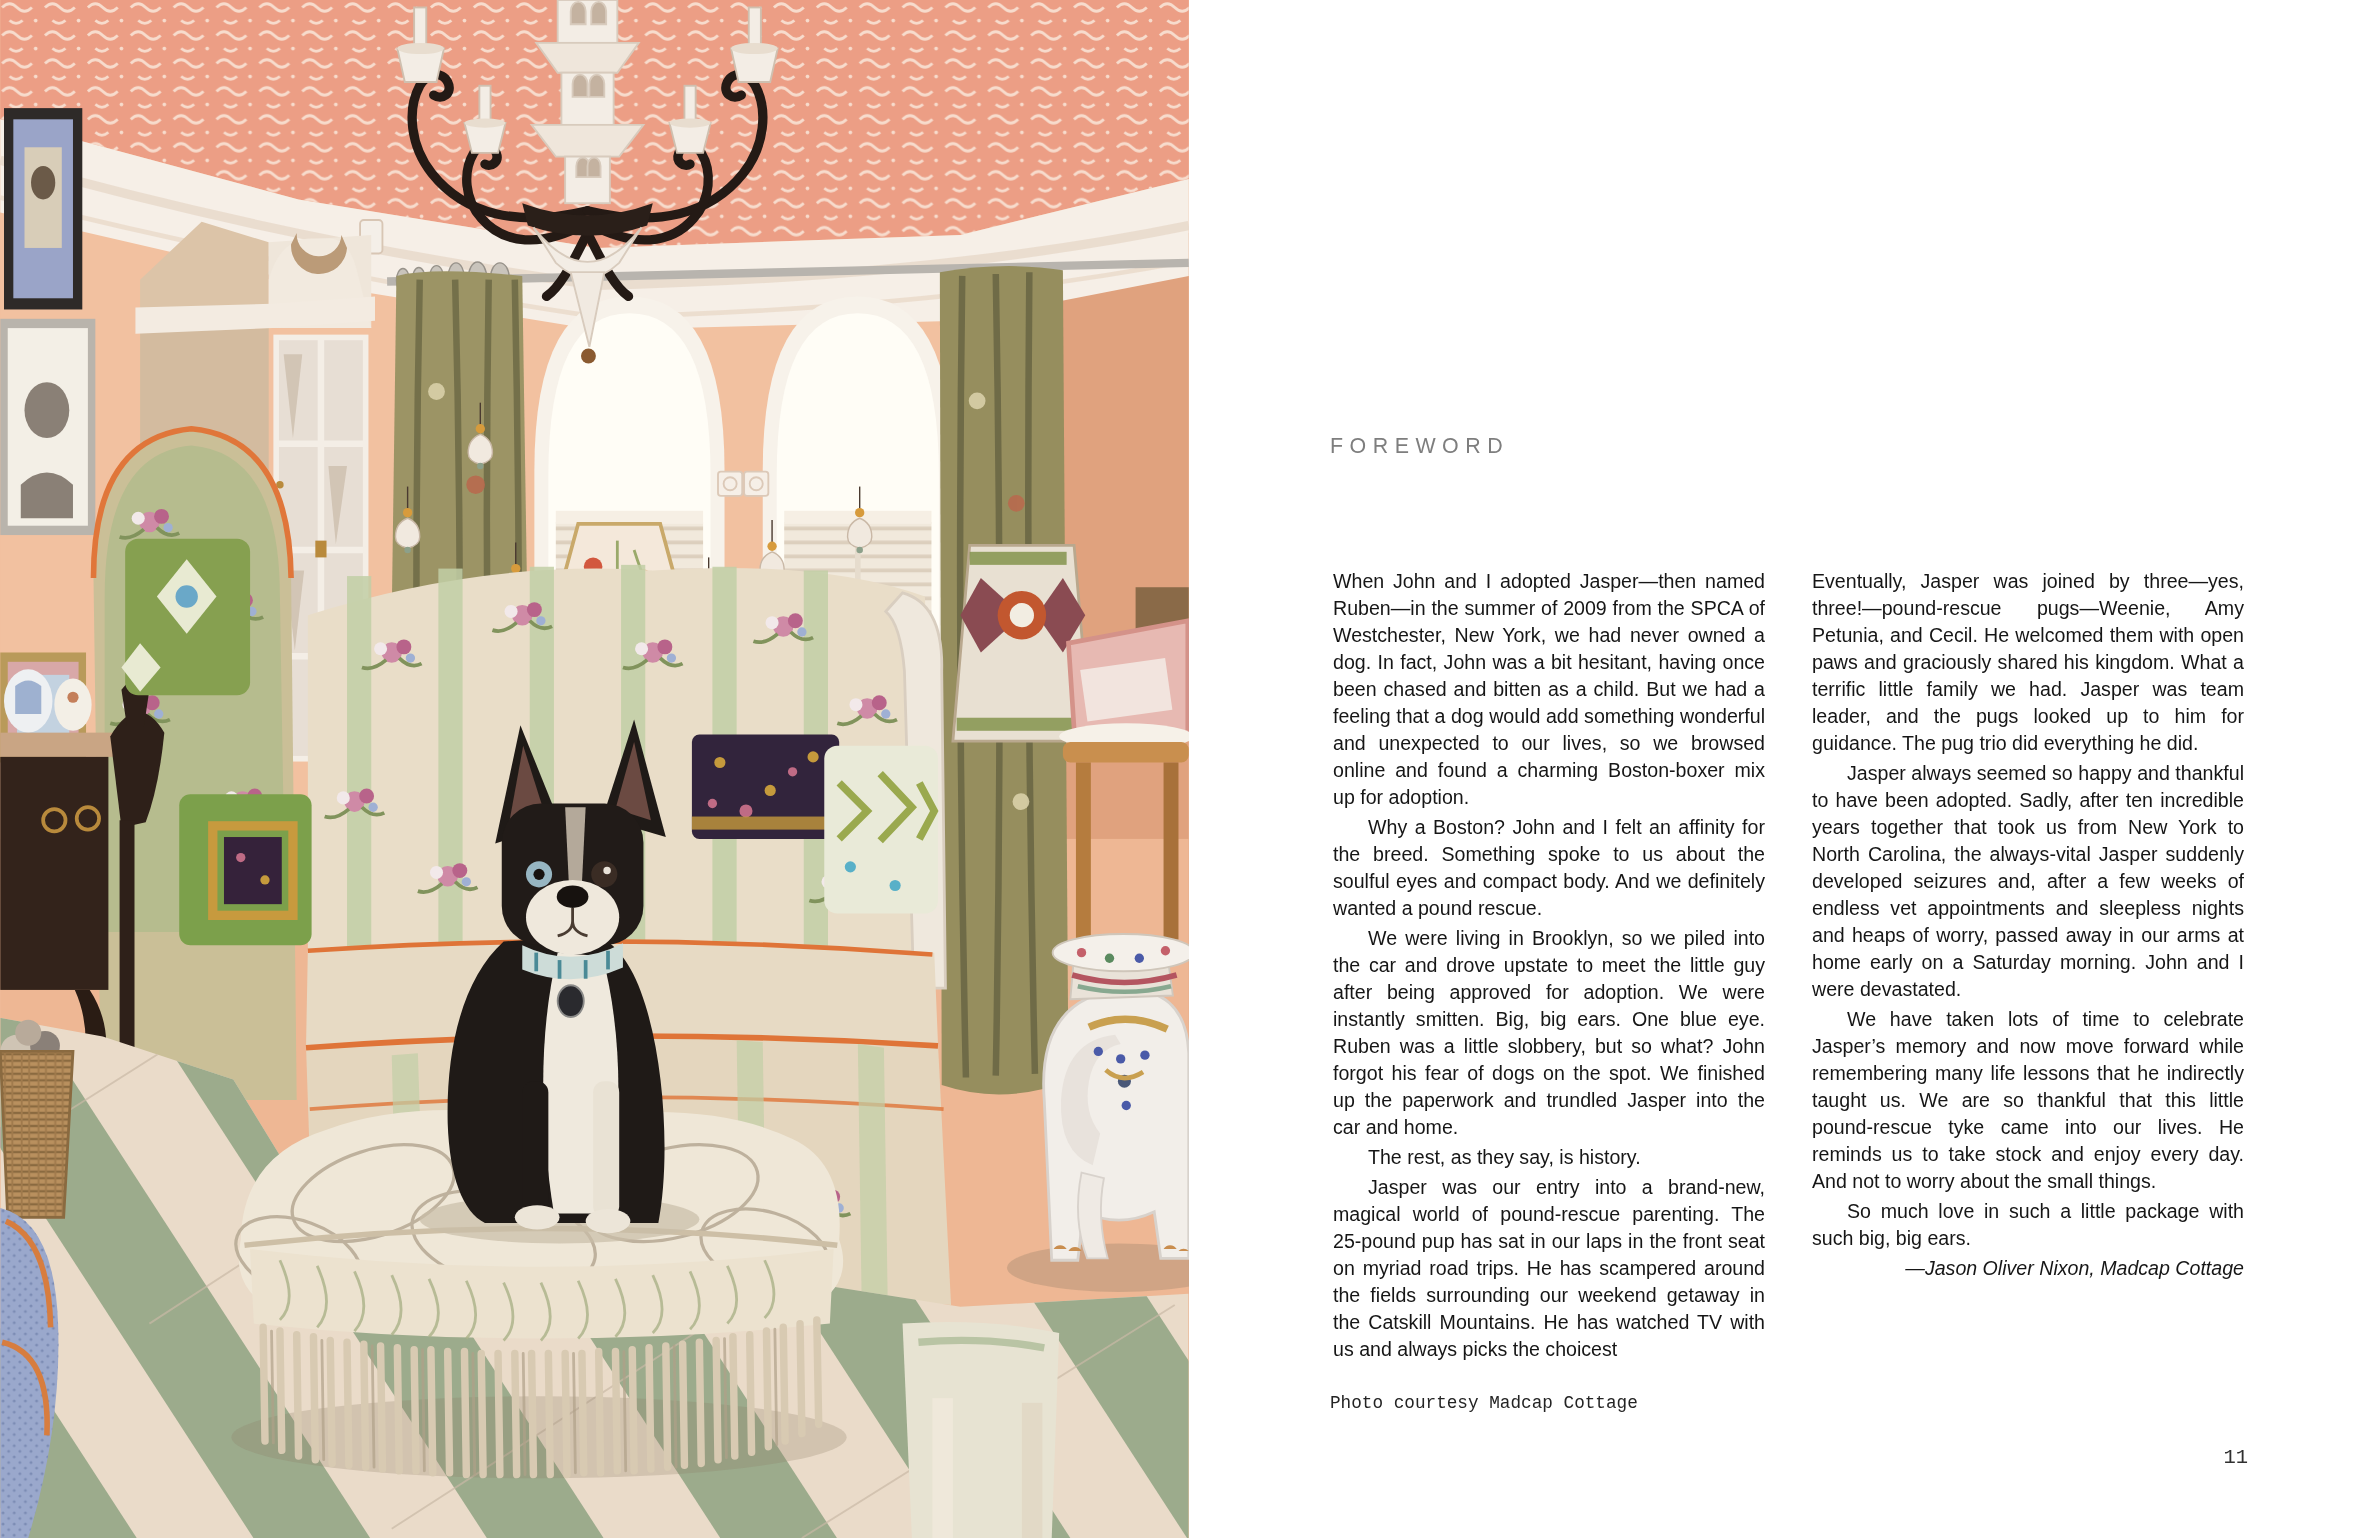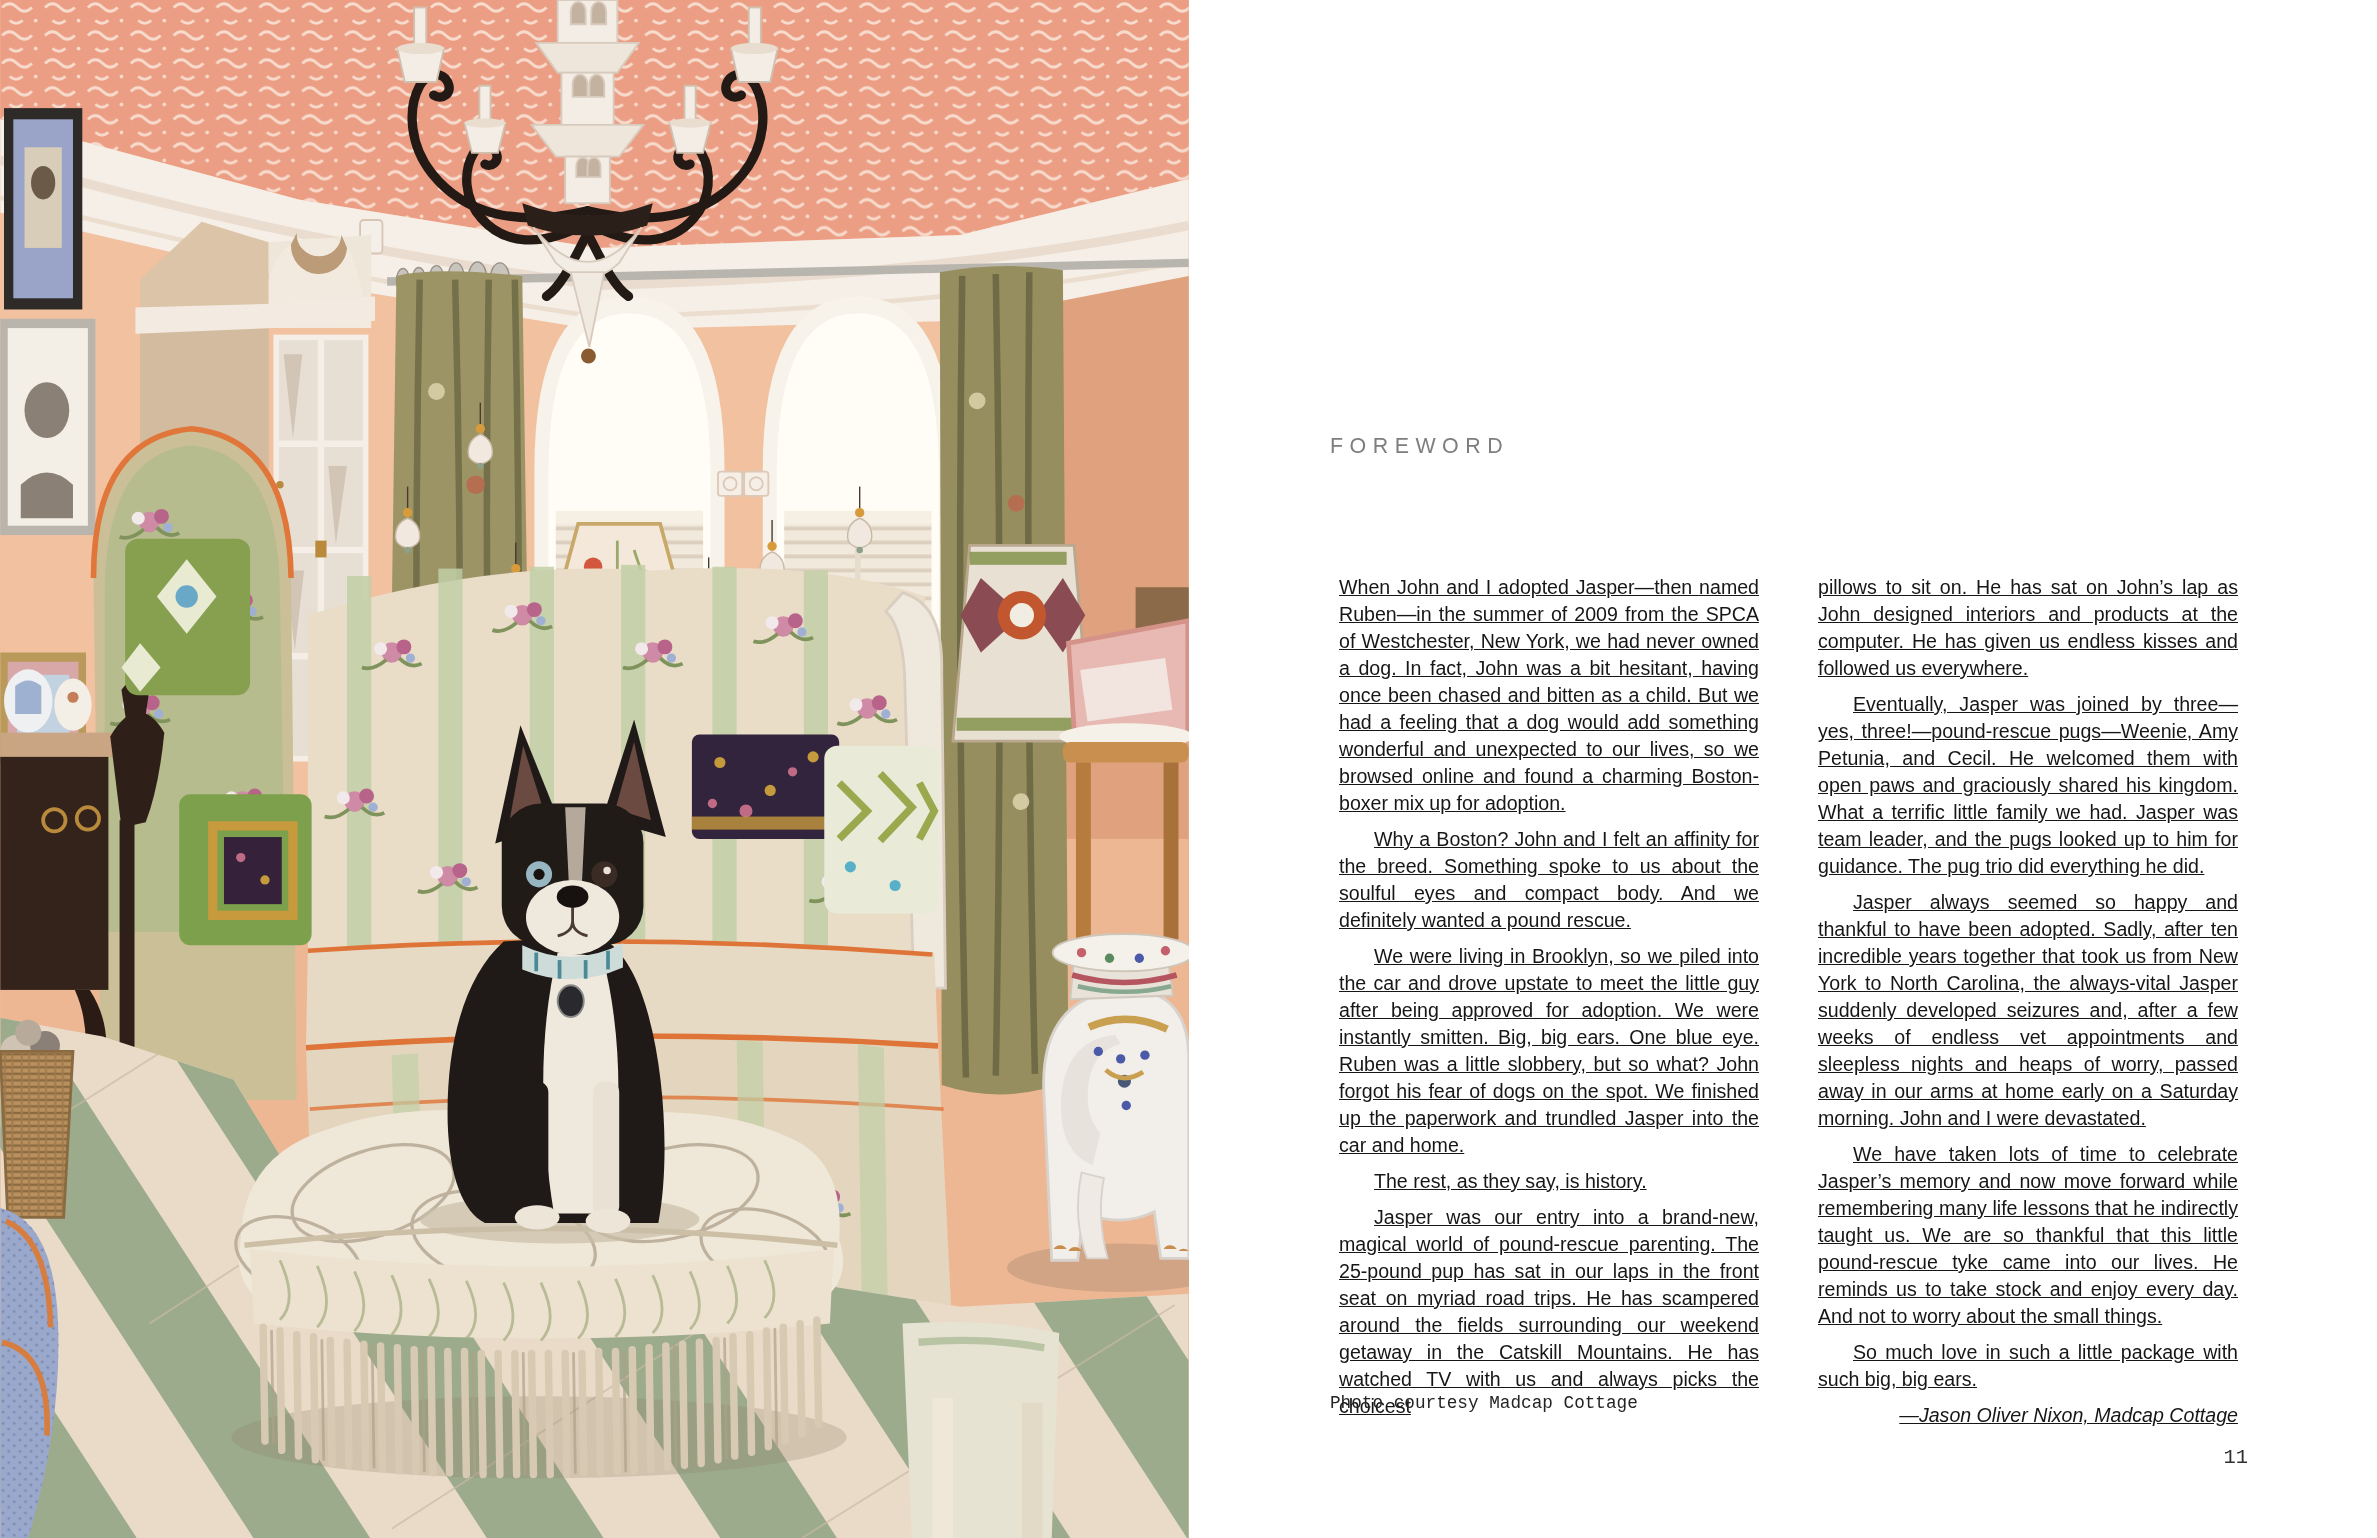--- a/index.html
+++ b/index.html
@@ -5,21 +5,21 @@
   html,body{margin:0;padding:0;width:2377px;height:1538px;overflow:hidden;background:#ffffff;}
   body{position:relative;font-family:"Liberation Sans","DejaVu Sans",sans-serif;}
   .photo-wrap{position:absolute;left:0;top:0;width:1189px;height:1538px;overflow:hidden;background:#f2c1a0;}
   .photo-wrap svg{display:block;width:1189px;height:1538px;}
   .text-page{position:absolute;left:1189px;top:0;width:1107px;height:1538px;background:#ffffff;}
   .kicker{position:absolute;left:141px;top:434px;font-size:21.4px;letter-spacing:6.5px;color:#7e7e7e;}
   .title{position:absolute;left:137px;top:470px;font-family:"Liberation Serif","DejaVu Serif",serif;
          font-size:50px;letter-spacing:1.9px;color:#141414;font-weight:400;}
   .cols{position:absolute;left:141px;top:565px;width:917px;display:flex;gap:41px;}
   .col{width:438px;font-size:19.6px;line-height:27px;text-align:justify;color:#161616;}
-  .col p{margin:9px;text-decoration:underline;}
+  .col p{margin:3px;}
   .col p + p{text-indent:35px;}
   .sig{margin-top:28px;text-align:right;font-style:italic;text-indent:0;}
   .credit{position:absolute;left:141px;top:1393px;font-family:Liberation Mono, monospace;
           font-size:17.7px;color:#242424;}
   .pageno{position:absolute;left:1003px;top:1430px;width:56px;text-align:right;
           font-family:Liberation Mono, monospace;font-size:20.5px;color:#303030;margin-top:16px;}
 </style>
 </head>
 <body>
 
@@ -576,21 +576,20 @@
 
   <div class="cols">
     <div class="col">
       <p>When John and I adopted Jasper—then named Ruben—in the summer of 2009 from the SPCA of Westchester, New York, we had never owned a dog. In fact, John was a bit hesitant, having once been chased and bitten as a child. But we had a feeling that a dog would add something wonderful and unexpected to our lives, so we browsed online and found a charming Boston-boxer mix up for adoption.</p>
       <p>Why a Boston? John and I felt an affinity for the breed. Something spoke to us about the soulful eyes and compact body. And we definitely wanted a pound rescue.</p>
       <p>We were living in Brooklyn, so we piled into the car and drove upstate to meet the little guy after being approved for adoption. We were instantly smitten. Big, big ears. One blue eye. Ruben was a little slobbery, but so what? John forgot his fear of dogs on the spot. We finished up the paperwork and trundled Jasper into the car and home.</p>
       <p>The rest, as they say, is history.</p>
       <p>Jasper was our entry into a brand-new, magical world of pound-rescue parenting. The 25-pound pup has sat in our laps in the front seat on myriad road trips. He has scampered around the fields surrounding our weekend getaway in the Catskill Mountains. He has watched TV with us and always picks the choicest</p>
     </div>
     <div class="col">
-      <p>pillows to sit on. He has sat on John’s lap as John designed interiors and products at the computer. He has given us endless kisses and followed us everywhere.</p>
       <p>Eventually, Jasper was joined by three—yes, three!—pound-rescue pugs—Weenie, Amy Petunia, and Cecil. He welcomed them with open paws and graciously shared his kingdom. What a terrific little family we had. Jasper was team leader, and the pugs looked up to him for guidance. The pug trio did everything he did.</p>
       <p>Jasper always seemed so happy and thankful to have been adopted. Sadly, after ten incredible years together that took us from New York to North Carolina, the always-vital Jasper suddenly developed seizures and, after a few weeks of endless vet appointments and sleepless nights and heaps of worry, passed away in our arms at home early on a Saturday morning. John and I were devastated.</p>
       <p>We have taken lots of time to celebrate Jasper’s memory and now move forward while remembering many life lessons that he indirectly taught us. We are so thankful that this little pound-rescue tyke came into our lives. He reminds us to take stock and enjoy every day. And not to worry about the small things.</p>
       <p>So much love in such a little package with such big, big ears.</p>
       <p class="sig">—Jason Oliver Nixon, Madcap Cottage</p>
     </div>
   </div>
 
   <div class="credit">Photo courtesy Madcap Cottage</div>
   <div class="pageno">11</div>

